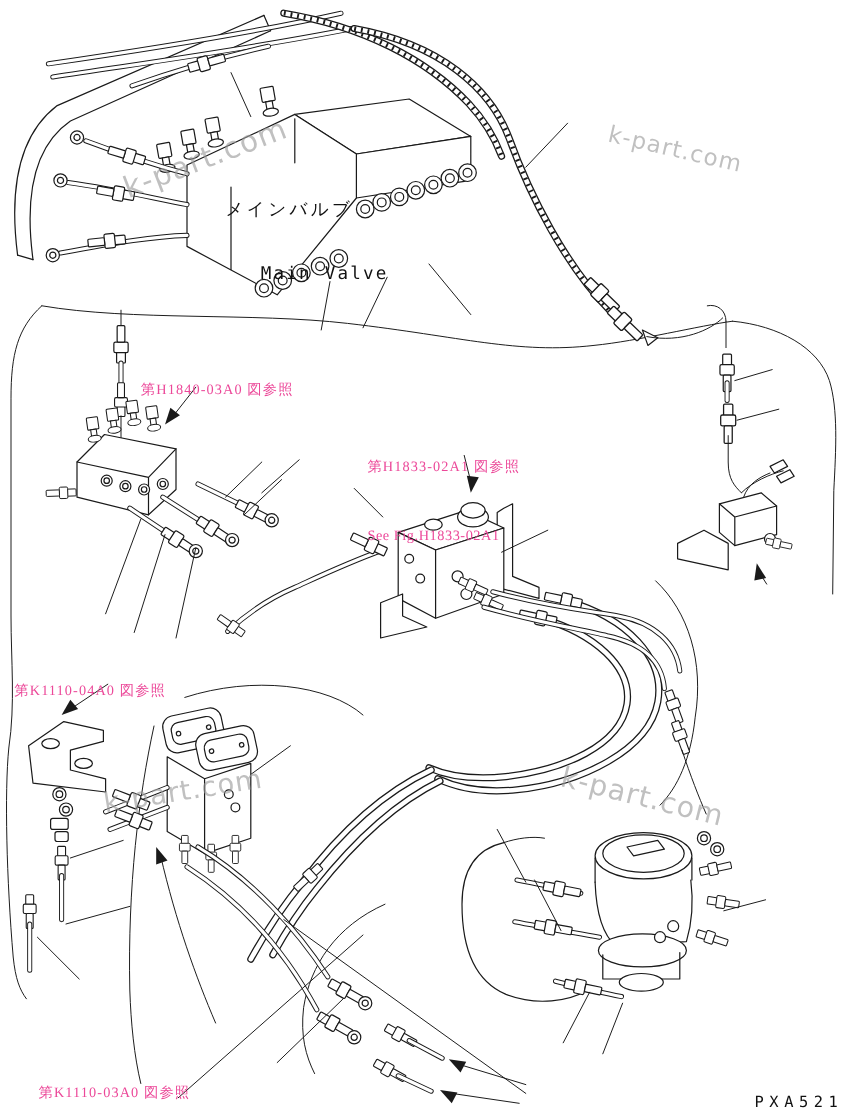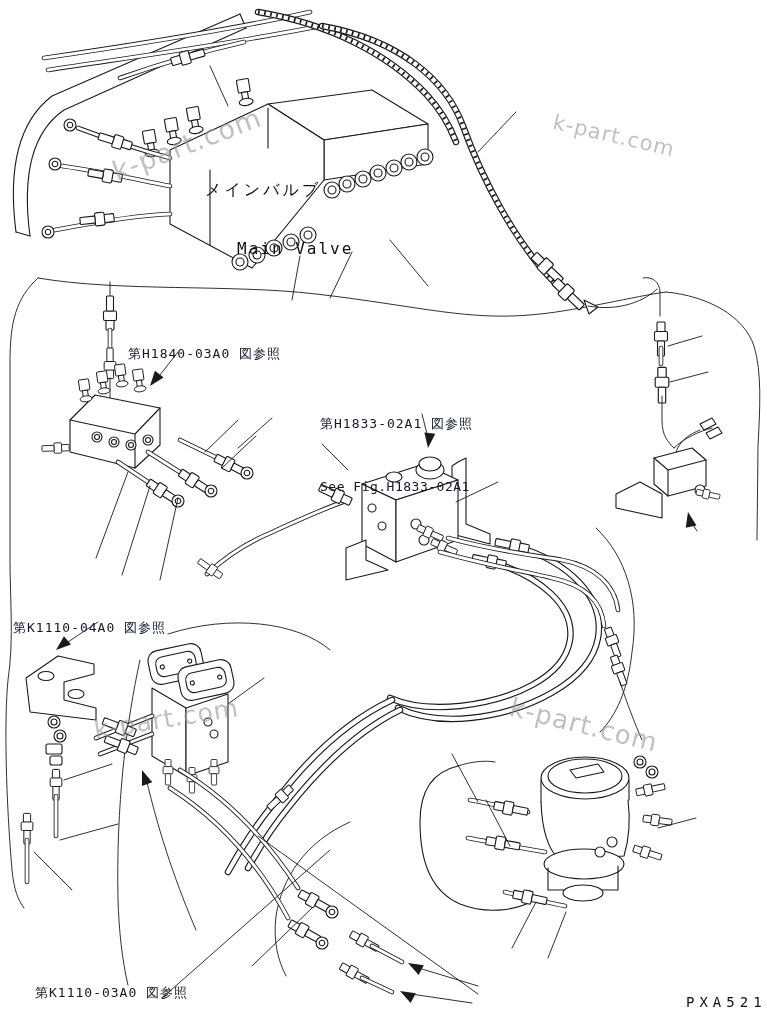--- a/index.html
+++ b/index.html
@@ -8,21 +8,21 @@
   svg{position:absolute;left:0;top:0;}
   .ln{fill:none;stroke:#1a1a1a;stroke-width:1.1;stroke-linecap:round;stroke-linejoin:round;}
   .thin{stroke-width:0.9;}
   .part{fill:#fff;stroke:#1a1a1a;stroke-width:1.1;stroke-linejoin:round;}
   .hO{fill:none;stroke:#1a1a1a;stroke-width:6.5;stroke-linecap:round;}
   .hI{fill:none;stroke:#fff;stroke-width:4.2;stroke-linecap:round;}
   .h2O{fill:none;stroke:#1a1a1a;stroke-width:4.6;stroke-linecap:round;}
   .h2I{fill:none;stroke:#fff;stroke-width:2.9;stroke-linecap:round;}
   .wrapT{fill:none;stroke:#1a1a1a;stroke-width:4.2;stroke-dasharray:1.7 4.4;stroke-linecap:butt;}
   .fill{fill:#1a1a1a;stroke:none;}
-  .lbl{position:absolute;color:#0f172a;font-size:13px;line-height:21px;white-space:pre;}
+  .lbl{position:absolute;color:#ec4899;font-size:13px;line-height:21px;white-space:pre;font-family:Liberation Serif, serif;}
   .lbl .jp{letter-spacing:1px;}
   .lbl .en{letter-spacing:0.5px;}
   .mv{position:absolute;color:#111;white-space:pre;}
   .mv .jp{font-size:16px;letter-spacing:3px;}
   .mv .en{font-size:16px;letter-spacing:2px;padding-left:32px;}
   .code{position:absolute;color:#111;font-size:14px;letter-spacing:5px;white-space:pre;}
   .wm{position:absolute;color:#9a9a9a;opacity:.62;font-size:26px;letter-spacing:1px;
       font-family:"DejaVu Sans","Liberation Sans",sans-serif;white-space:pre;transform-origin:left top;}
 </style>
 </head>
@@ -372,21 +372,21 @@
 
 <div class="mv" style="left:205px;top:142px;">
   <div class="jp">メインバルブ</div>
   <div class="en">Main Valve</div>
 </div>
 
 <div class="lbl" style="left:128px;top:301px;">
   <div class="jp">第H1840-03A0 図参照</div>
 </div>
 
-<div class="lbl" style="left:320px;top:371px;">
+<div class="lbl" style="left:334px;top:371px;">
   <div class="jp">第H1833-02A1 図参照</div>
   <div class="en">See Fig.H1833-02A1</div>
 </div>
 
 
 <div class="lbl" style="left:13px;top:575px;">
   <div class="jp">第K1110-04A0 図参照</div>
 </div>
 
 <div class="lbl" style="left:35px;top:940px;">

